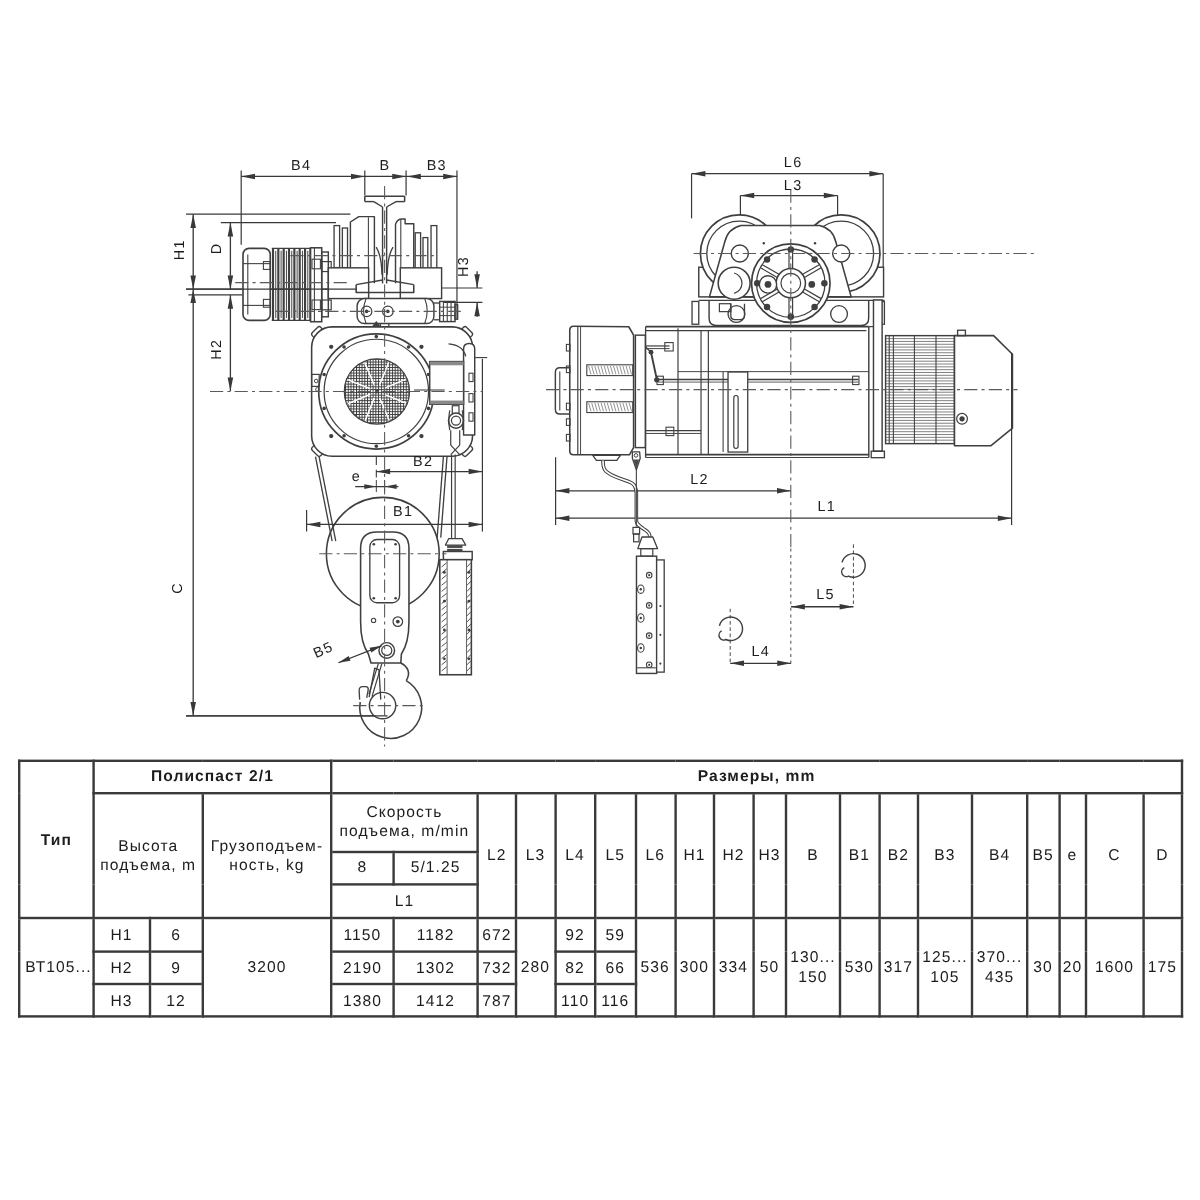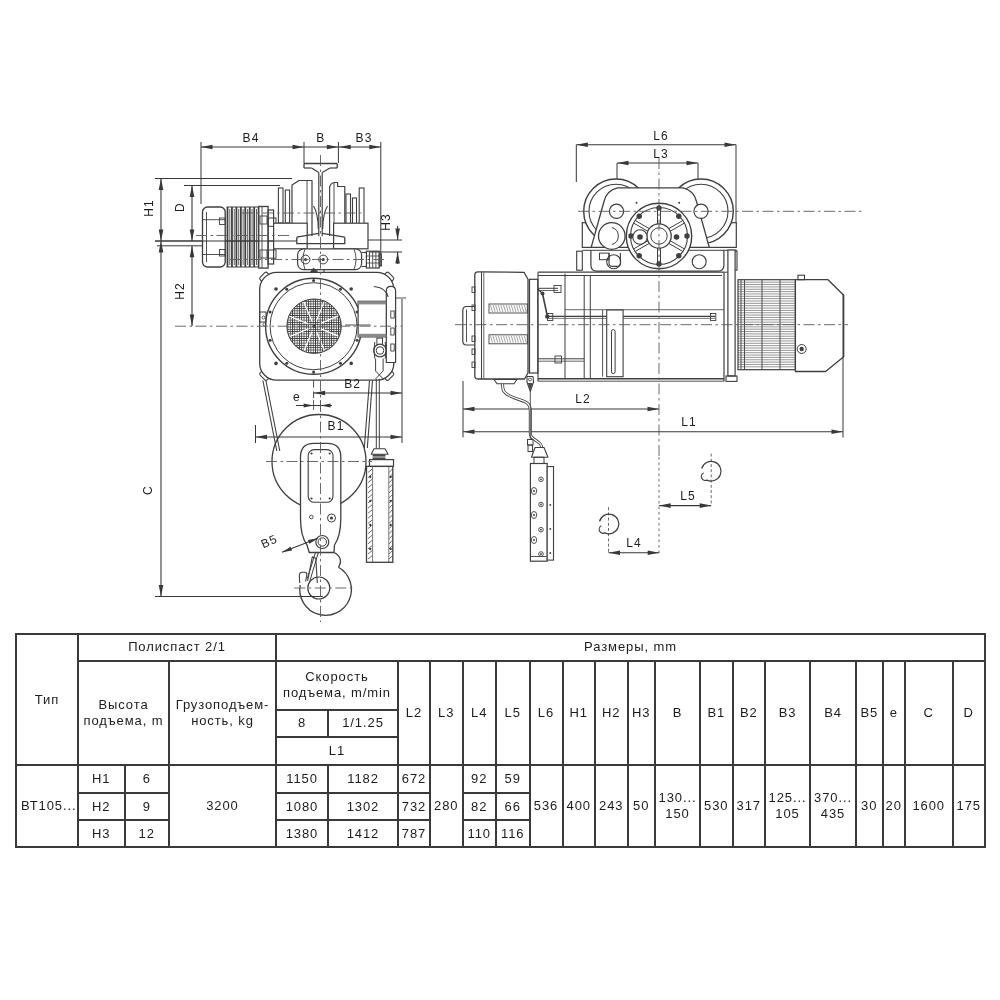--- a/index.html
+++ b/index.html
@@ -2,21 +2,21 @@
 <html><head>
 <meta charset="utf-8">
 <style>
 html,body{margin:0;padding:0;background:#fff;width:1000px;height:1000px;overflow:hidden;}
 body{font-family:"Liberation Sans",sans-serif;}
 #draw{position:absolute;left:0;top:0;}
 #spec{position:absolute;left:15px;top:633px;border-collapse:collapse;table-layout:fixed;
  font-size:13px;letter-spacing:0.9px;color:#1d1d1d;}
 #spec td{border:2px solid #3a3a3a;text-align:center;vertical-align:middle;padding:0;line-height:1.25;}
 #spec td.typ{text-align:left;padding-left:4px;border-radius:26px;}
-#spec tr.r1 td{height:25px;}
+#spec tr.r1 td{height:25px;font-weight:bold;}
 #spec tr.r2 td{height:46.5px;}
 #spec tr.r3 td{height:25.2px;}
 #spec tr.r4 td{height:26.6px;}
 #spec tr.rb1 td{height:26px;}
 #spec tr.rb td{height:25px;}
 </style>
 </head>
 <body>
 <svg id="draw" width="1000" height="630" viewBox="0 0 1000 630">
 <defs>
@@ -663,54 +663,54 @@
         <td rowspan="3">B2</td>
         <td rowspan="3">B3</td>
         <td rowspan="3">B4</td>
         <td rowspan="3">B5</td>
         <td rowspan="3">e</td>
         <td rowspan="3">C</td>
         <td rowspan="3">D</td>
       </tr>
 <tr class="r3">
         <td>8</td>
-        <td>1/1.25</td>
+        <td>5/1.25</td>
       </tr>
 <tr class="r4">
         <td colspan="2">L1</td>
       </tr>
 <tr class="rb1">
         <td rowspan="3" class="typ">ВТ105...</td>
         <td>H1</td>
         <td>6</td>
         <td rowspan="3">3200</td>
         <td>1150</td>
         <td>1182</td>
         <td>672</td>
         <td rowspan="3">280</td>
         <td>92</td>
         <td>59</td>
         <td rowspan="3">536</td>
-        <td rowspan="3">400</td>
-        <td rowspan="3">243</td>
+        <td rowspan="3">300</td>
+        <td rowspan="3">334</td>
         <td rowspan="3">50</td>
         <td rowspan="3">130...<br>150</td>
         <td rowspan="3">530</td>
         <td rowspan="3">317</td>
         <td rowspan="3">125...<br>105</td>
         <td rowspan="3">370...<br>435</td>
         <td rowspan="3">30</td>
         <td rowspan="3">20</td>
         <td rowspan="3">1600</td>
         <td rowspan="3">175</td>
       </tr>
 <tr class="rb">
         <td>H2</td>
         <td>9</td>
-        <td>1080</td>
+        <td>2190</td>
         <td>1302</td>
         <td>732</td>
         <td>82</td>
         <td>66</td>
       </tr>
 <tr class="rb">
         <td>H3</td>
         <td>12</td>
         <td>1380</td>
         <td>1412</td>

